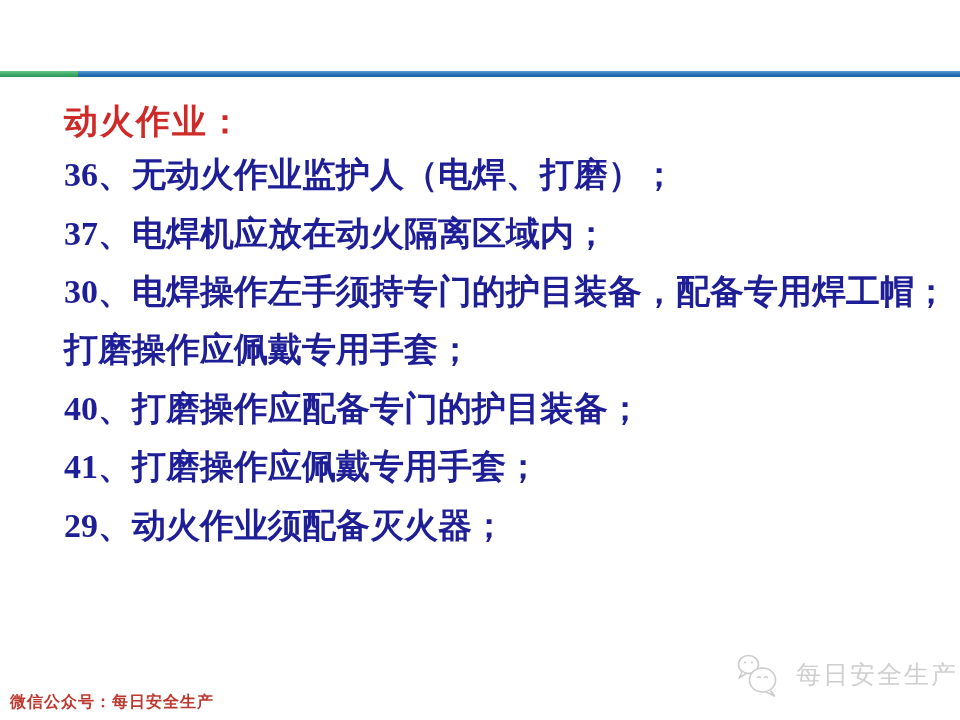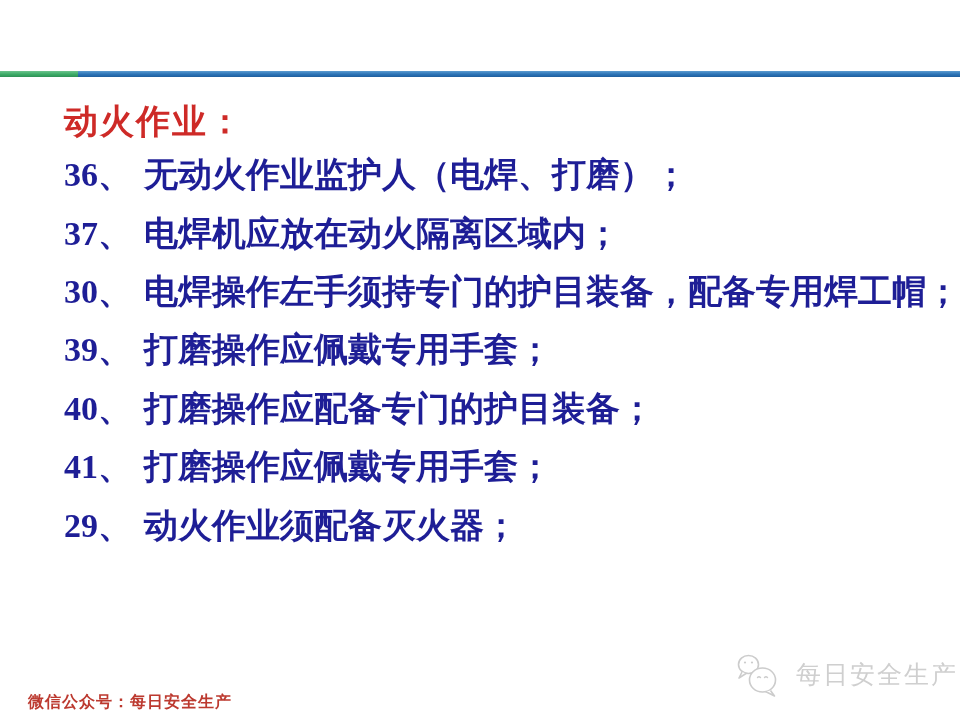--- a/index.html
+++ b/index.html
@@ -62,35 +62,34 @@
   .item {
     height: 58.4px;
     display: flex;
     align-items: center;
     font-size: 34px;
     font-weight: 700;
     color: var(--item-navy, #1e1e96);
     white-space: nowrap;
   }
   .item .num {
-    margin-right: 12px;
+    margin-right: 0;
   }
   
   .footer-note {
     position: absolute;
     left: 10px;
     top: 692px;
     font-family: "Liberation Sans", sans-serif;
     font-size: 16px;
     line-height: 20px;
     font-weight: 700;
     letter-spacing: 1px;
     color: var(--footer-red, #bc392f);
     white-space: nowrap;
-    margin-left: 18px;
   }
   
   .watermark {
     position: absolute;
     left: 734px;
     top: 650px;
     height: 48px;
     display: flex;
     align-items: center;
     gap: 16px;
@@ -126,21 +125,20 @@
     </div>
     <div class="item">
       <span class="num">37、</span>
         <span>电焊机应放在动火隔离区域内；</span>
     </div>
     <div class="item">
       <span class="num">30、</span>
         <span>电焊操作左手须持专门的护目装备，配备专用焊工帽；</span>
     </div>
     <div class="item">
-      <span class="num">39、</span>
         <span>打磨操作应佩戴专用手套；</span>
     </div>
     <div class="item">
       <span class="num">40、</span>
         <span>打磨操作应配备专门的护目装备；</span>
     </div>
     <div class="item">
       <span class="num">41、</span>
         <span>打磨操作应佩戴专用手套；</span>
     </div>

